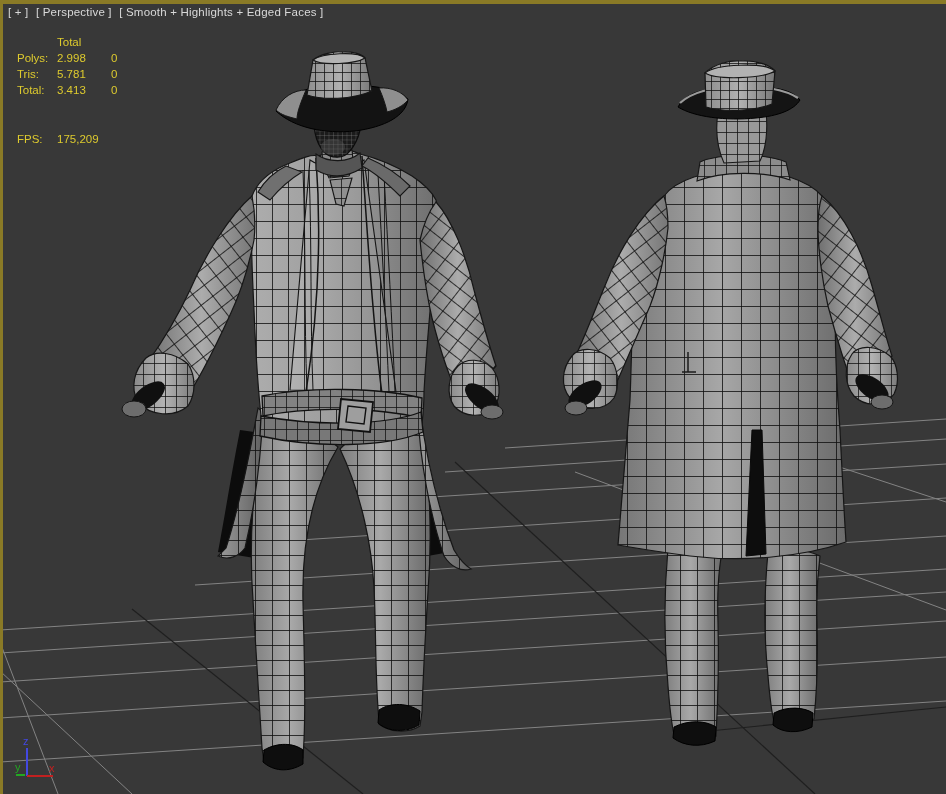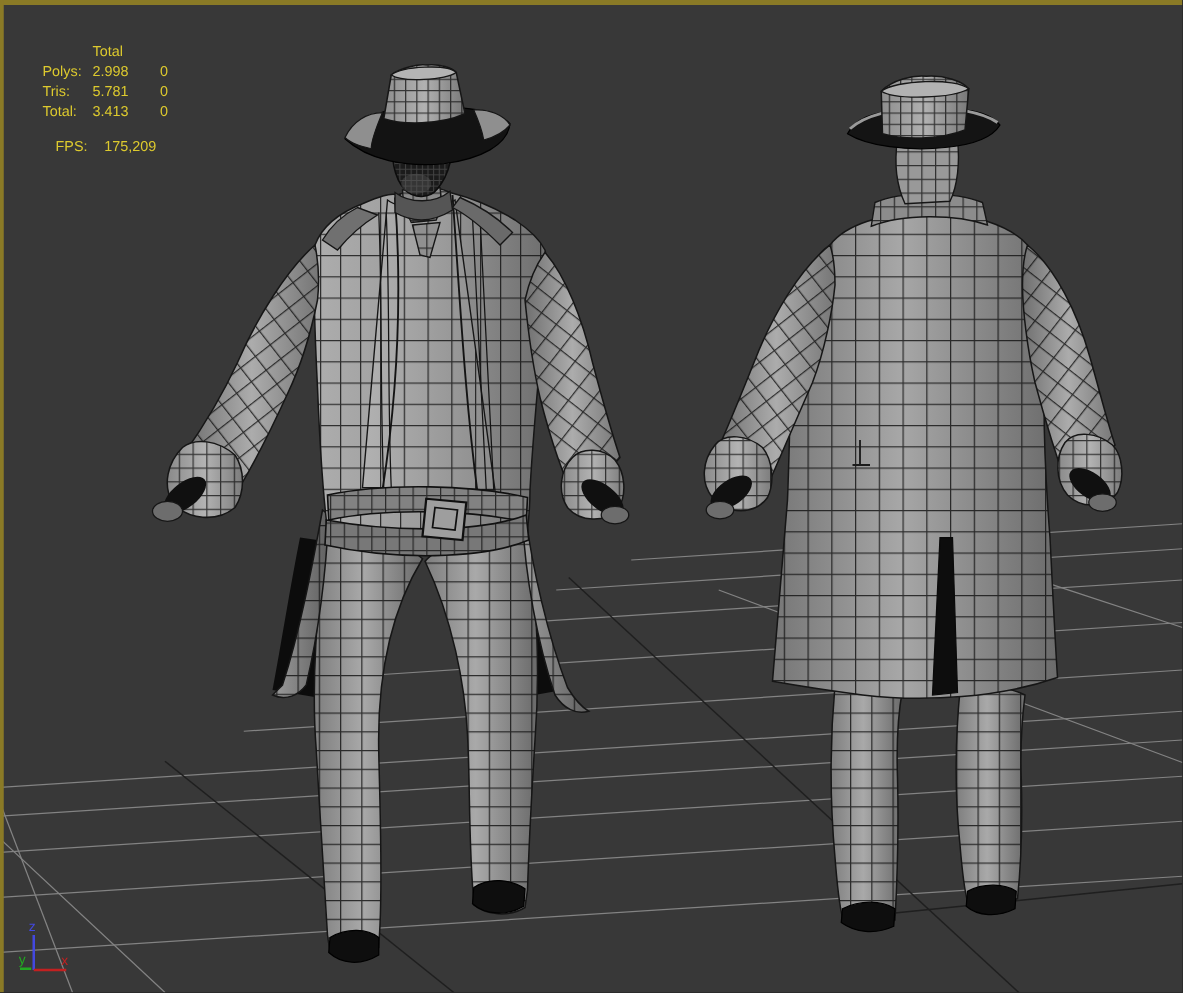--- a/index.html
+++ b/index.html
@@ -3,24 +3,24 @@
 <meta charset="utf-8">
 <style>
   html,body{margin:0;padding:0;background:#222;}
   .vp{position:relative;width:946px;height:794px;background:#383838;overflow:hidden;
       font-family:"Liberation Sans",sans-serif;}
   .border-top{position:absolute;top:0;left:0;width:946px;height:4px;background:#8a7a26;z-index:10;}
   .border-left{position:absolute;top:0;left:0;width:3px;height:794px;background:#8a7a26;z-index:10;}
   .vp-label{position:absolute;top:6px;left:8px;color:#d9d9d9;font-size:11.5px;z-index:6;
             letter-spacing:.2px;white-space:nowrap;}
   .vp-label span{margin-right:4px;cursor:pointer;}
-  .stats{position:absolute;top:34px;left:34px;color:#ddca2e;font-size:11.5px;line-height:16px;z-index:6;}
+  .stats{position:absolute;top:34px;left:17px;color:#ddca2e;font-size:11.5px;line-height:16px;z-index:6;}
   .stats .c1{display:inline-block;width:40px;}
   .stats .c2{display:inline-block;width:54px;}
-  .fps-row{margin-top:12px;text-align:center;}
+  .fps-row{margin-top:33px;}
   svg.scene{position:absolute;top:0;left:0;z-index:1;}
   text{font-family:"Liberation Sans",sans-serif;}
 </style>
 </head>
 <body>
 
 <div class="vp">
 
 <svg class="scene" width="946" height="794" viewBox="0 0 946 794">
   <defs>
@@ -239,20 +239,25 @@
   <g font-size="11">
     <line x1="27" y1="776" x2="27" y2="748" stroke="#4348e0" stroke-width="2"></line>
     <line x1="27" y1="776" x2="53" y2="776" stroke="#c22020" stroke-width="2"></line>
     <line x1="16" y1="775" x2="25" y2="775" stroke="#22a922" stroke-width="2"></line>
     <text x="23" y="745" fill="#4348e0">z</text>
     <text x="49" y="772" fill="#c22020">x</text>
     <text x="15" y="771" fill="#22a922">y</text>
   </g>
 </svg>
 
+<div class="vp-label">
+  <span>[ + ]</span>
+  <span>[ Perspective ]</span>
+  <span>[ Smooth + Highlights + Edged Faces ]</span>
+</div>
 
 <div class="stats">
   <div>
     <span class="c1"></span><span class="c2">Total</span>
   </div>
   <div>
     <span class="c1">Polys:</span><span class="c2">2.998</span><span>0</span>
   </div>
   <div>
     <span class="c1">Tris:</span><span class="c2">5.781</span><span>0</span>

